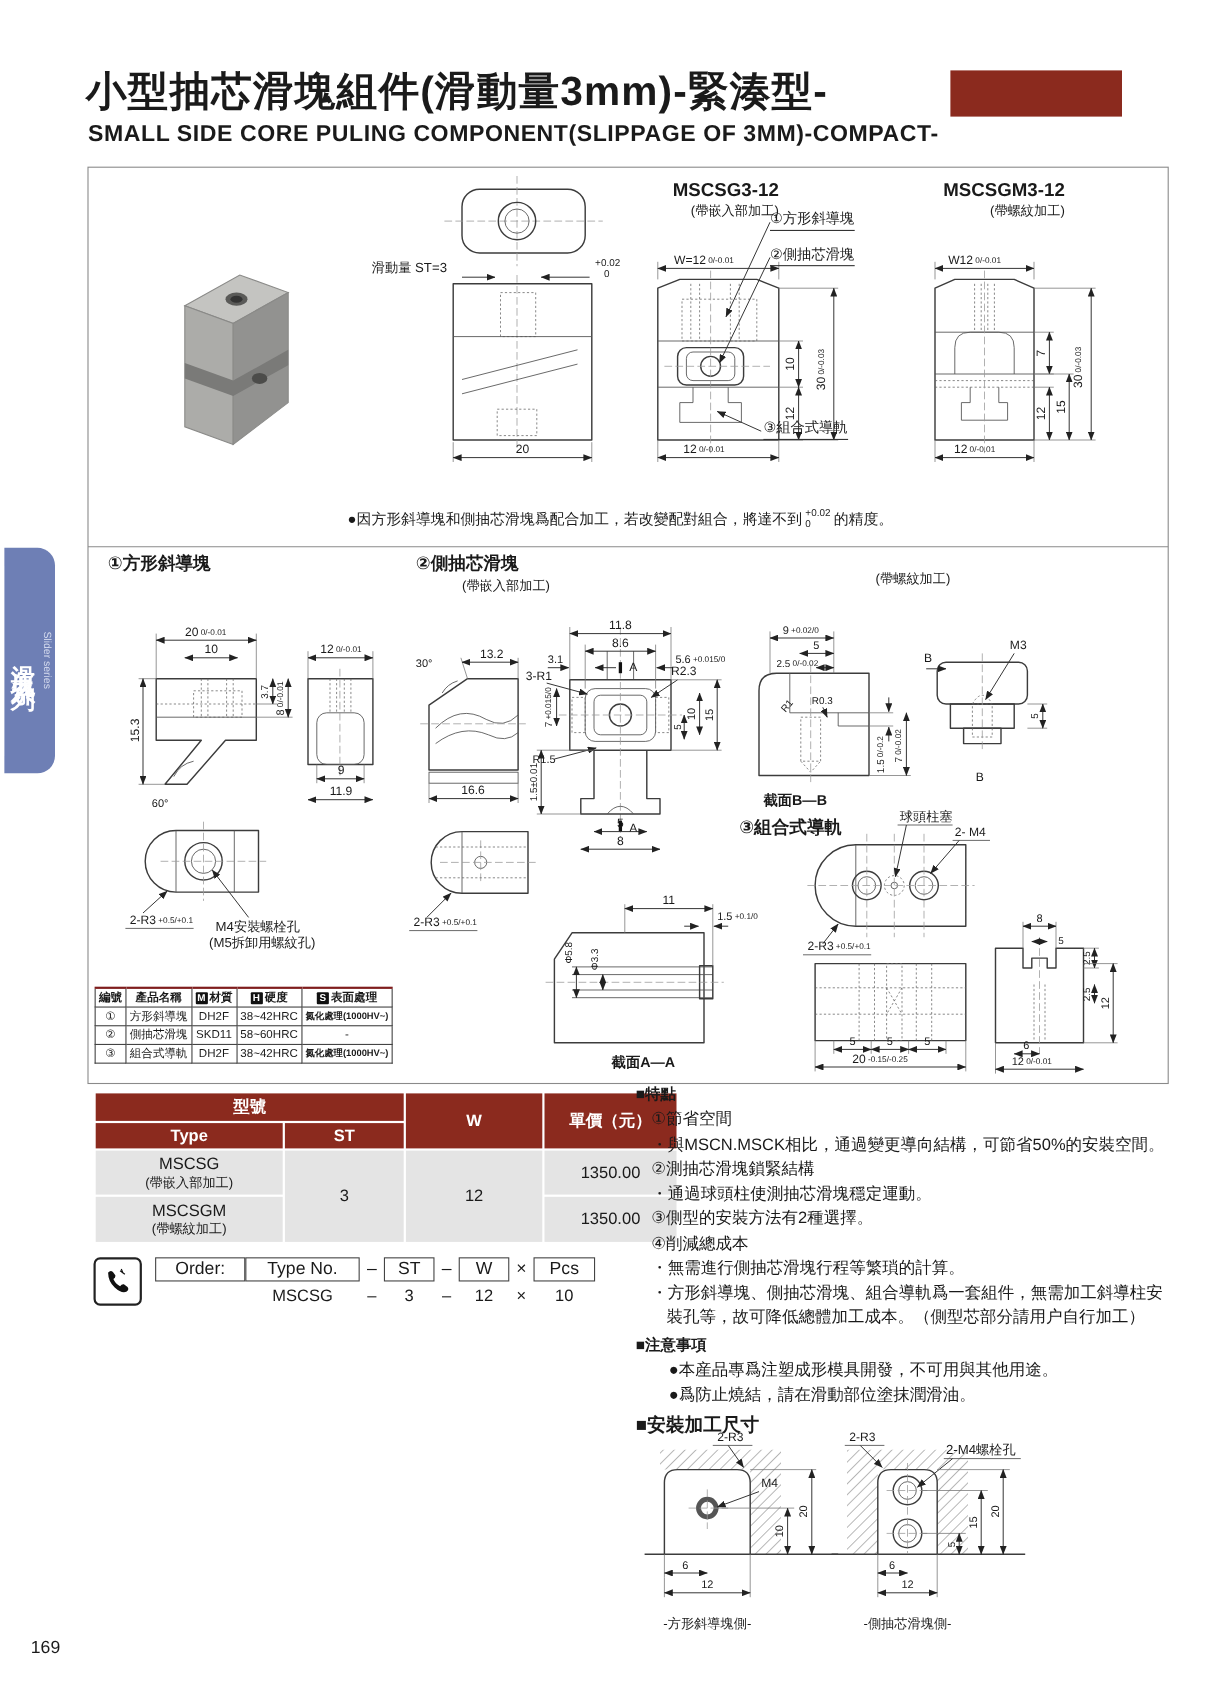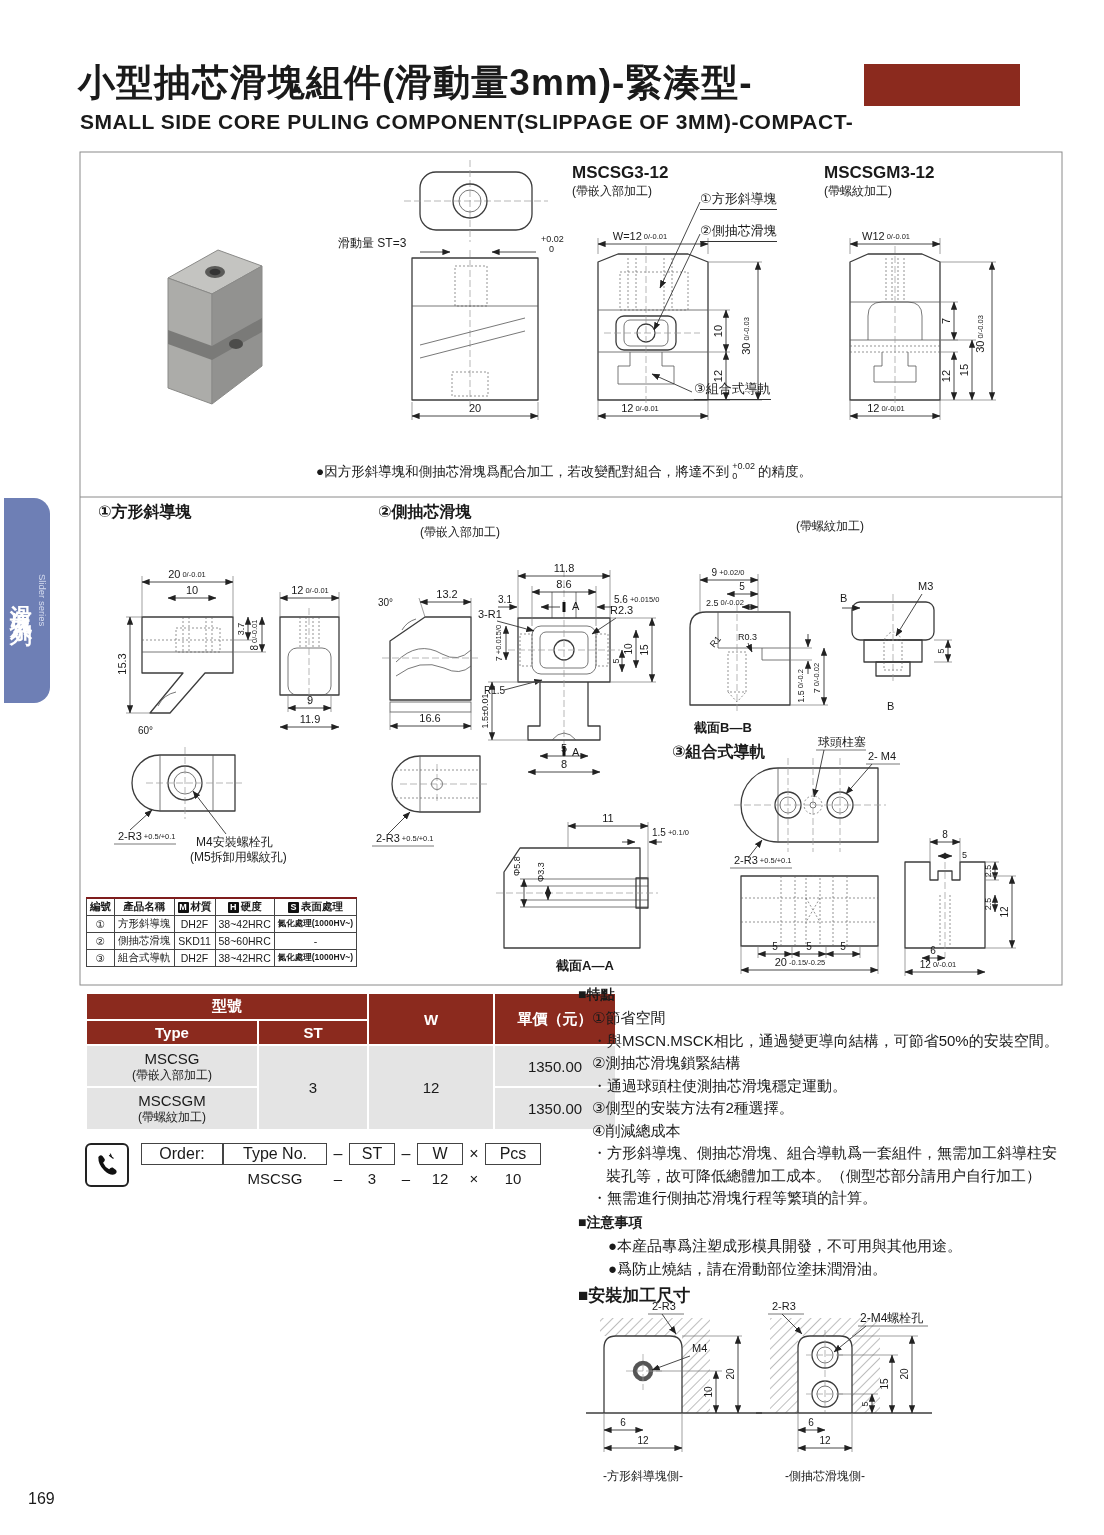--- a/index.html
+++ b/index.html
@@ -8,21 +8,21 @@
   .abs{position:absolute;}
   
   .title{position:absolute;left:78px;top:58px;font-size:37px;font-weight:bold;letter-spacing:1px;white-space:nowrap;}
   .accent{position:absolute;left:864px;top:64px;width:156px;height:42px;background:#8b2a1e;}
   .subtitle{position:absolute;left:80px;top:110px;font-size:21px;font-weight:bold;letter-spacing:.5px;}
   
   .sidetab{position:absolute;left:4px;top:498px;width:46px;height:205px;background:#6e7fb5;border-radius:0 16px 16px 0;display:flex;align-items:center;justify-content:center;gap:1px;}
   .sidetab .cn{writing-mode:vertical-rl;font-size:22px;color:#fff;letter-spacing:7px;font-weight:bold;}
   .sidetab .en{writing-mode:vertical-rl;font-size:9.5px;color:#d6dcef;}
   
-  .dwg-title{position:absolute;font-size:17px;font-weight:bold;text-align:left;}
+  .dwg-title{position:absolute;font-size:17px;font-weight:bold;text-align:right;}
   .dwg-sub{font-size:12px;font-weight:normal;display:block;}
   .callout{position:absolute;font-size:13px;border-bottom:1px solid #333;padding-bottom:1px;white-space:nowrap;}
   .sec-head{position:absolute;font-size:16px;font-weight:bold;white-space:nowrap;}
   .sec-sub{position:absolute;font-size:12px;white-space:nowrap;}
   .note{position:absolute;left:316px;top:462px;font-size:13.5px;display:flex;align-items:center;white-space:nowrap;}
   .stack{display:inline-flex;flex-direction:column;font-size:9px;line-height:1.1;margin:0 3px;text-align:left;}
   
   .mat{position:absolute;left:86px;top:897px;border-collapse:collapse;font-size:10.5px;}
   .mat td,.mat th{border:1px solid #444;padding:1px 3px;text-align:center;white-space:nowrap;}
   .mat th{font-weight:bold;border-top:2px solid #7f1d1d;}
@@ -666,22 +666,22 @@
   </div>
 
   <div class="features">
     <div class="blk-head">■特點</div>
     <div class="f-num">①節省空間</div>
     <div class="f-dot">・與MSCN.MSCK相比，通過變更導向結構，可節省50%的安裝空間。</div>
     <div class="f-num">②測抽芯滑塊鎖緊結構</div>
     <div class="f-dot">・通過球頭柱使測抽芯滑塊穩定運動。</div>
     <div class="f-num">③側型的安裝方法有2種選擇。</div>
     <div class="f-num">④削減總成本</div>
+    <div class="f-dot">・無需進行側抽芯滑塊行程等繁瑣的計算。</div>
     <div class="f-dot">・方形斜導塊、側抽芯滑塊、組合導軌爲一套組件，無需加工斜導柱安裝孔等，故可降低總體加工成本。（側型芯部分請用户自行加工）</div>
-    <div class="f-dot">・無需進行側抽芯滑塊行程等繁瑣的計算。</div>
   </div>
 
   <div class="notesblk">
     <div class="blk-head">■注意事項</div>
     <div class="n-item">●本産品專爲注塑成形模具開發，不可用與其他用途。</div>
     <div class="n-item">●爲防止燒結，請在滑動部位塗抹潤滑油。</div>
   </div>
 
   <div class="installhead">■安裝加工尺寸</div>
 

